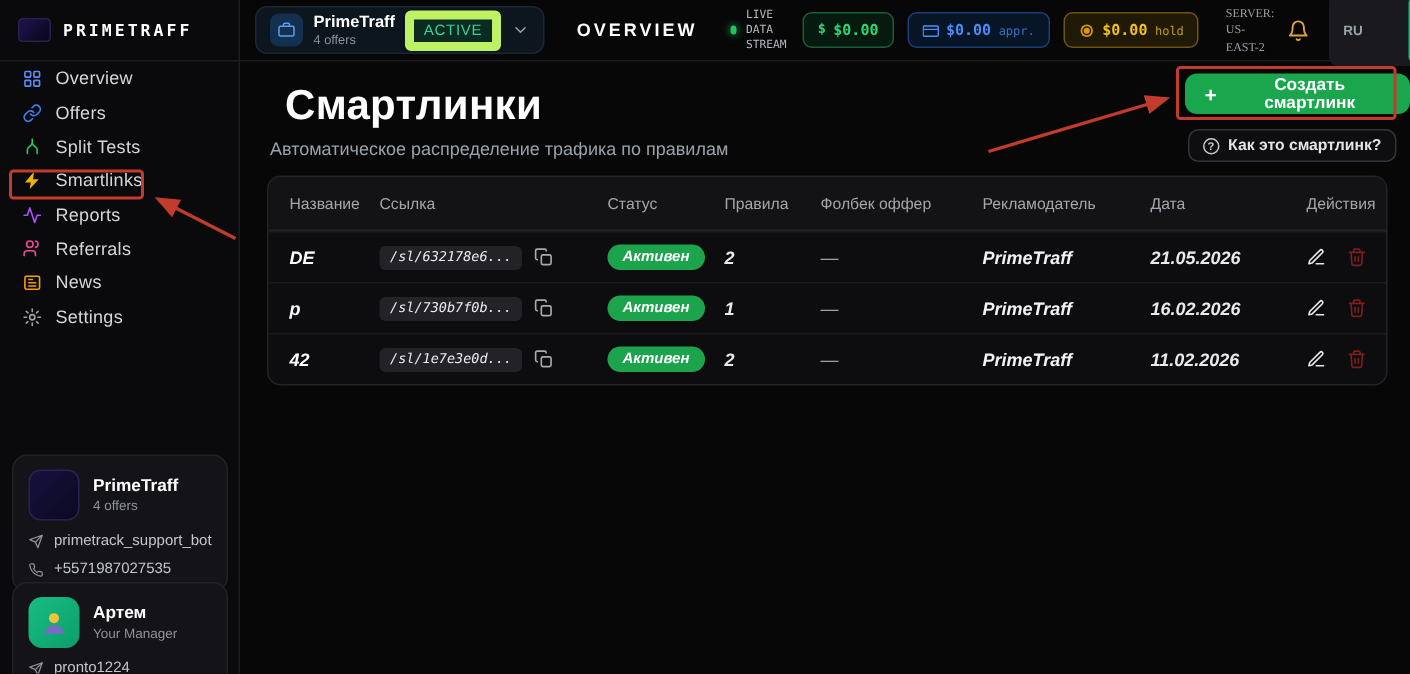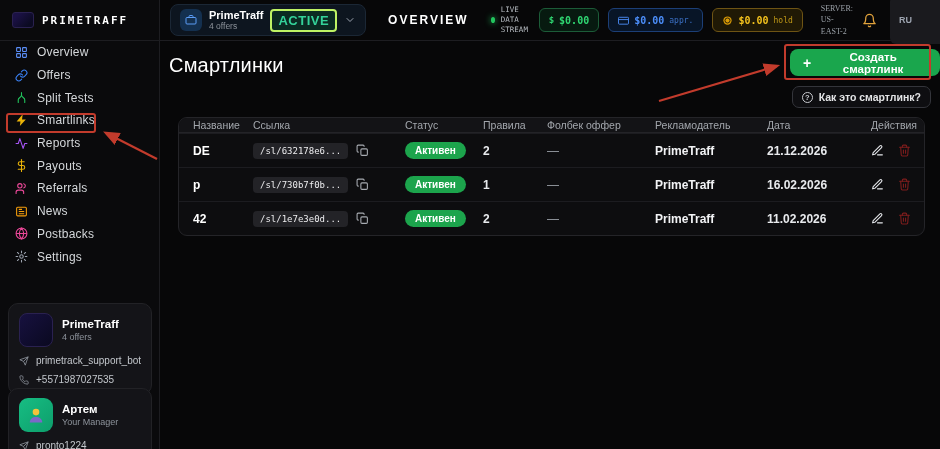--- a/index.html
+++ b/index.html
@@ -41,22 +41,22 @@
   
   .topbar{ position:absolute; left:160px; right:0; top:0; height:41px;
     border-bottom:1px solid #1d1d21; display:flex; align-items:center;
     padding:0 10px; gap:9px; background:#070708; }
   .account-box{ height:32px; background:#0d151f; border:1px solid #1b2735; border-radius:8px;
     display:flex; align-items:center; gap:7px; padding:0 9px; cursor:pointer; }
   .acc-ic{ width:22px; height:22px; border-radius:6px; background:#14304f;
     color:#5b9cf6; display:flex; align-items:center; justify-content:center; }
   .acc-name{ font-size:11px; font-weight:bold; color:#fff; line-height:1.1; }
   .acc-sub{ font-size:8.5px; color:#8d939b; }
-  .active-pill{ font-size:13px; font-weight:bold; letter-spacing:.5px; color:#34d399;
-    background:#0b2b22; border:2px solid #bef264; border-radius:4px; padding:2px 6px; }
+  .active-pill{ font-size:10px; font-weight:normal; letter-spacing:.5px; color:#34d399;
+    background:#0b2b22; border:6px solid #bef264; border-radius:4px; padding:2px 6px; }
   .vsep{ width:1px; height:16px; background:#26262a; }
   .ov-title{ font-size:12px; font-weight:bold; letter-spacing:2px; color:#fff; padding:0 4px; }
   .live{ display:flex; align-items:center; gap:6px; }
   .live-dot{ width:6px; height:6px; border-radius:50%; background:#22c55e; box-shadow:0 0 6px #22c55e; }
   .live-txt{ font-family:"DejaVu Sans Mono", monospace; font-size:7.5px; line-height:1.35; color:#b5bac0; }
   .bal{ height:24px; border-radius:6px; display:flex; align-items:center; gap:5px;
     padding:0 9px; font-family:"DejaVu Sans Mono", monospace; font-size:10px; font-weight:bold; cursor:pointer; }
   .bal-green{ background:#071a10; border:1px solid #1c5c38; color:#2fd571; }
   .bal-blue{ background:#081527; border:1px solid #1c3f77; color:#4b8df8; }
   .bal-gold{ background:#201905; border:1px solid #6e5414; color:#f2c11d; }
@@ -65,45 +65,45 @@
   .top-right{ margin-left:auto; display:flex; align-items:center; gap:13px; }
   .bell{ color:#e2a33c; cursor:pointer; }
   .lang-switch{ display:flex; align-items:center; background:#1a1a1e; border-radius:6px; padding:2px; }
   .lang-ru{ font-size:9px; font-weight:bold; color:#9ca3af; padding:3px 7px; cursor:pointer; }
   .lang-en{ font-size:9px; font-weight:bold; color:#fff; background:#10b981;
     border-radius:4px; padding:17px 7px; cursor:pointer;margin-left:24px; }
   .moon{ color:#4c8df6; cursor:pointer; }
 
   
   .main{ position:absolute; left:160px; top:41px; right:0; bottom:0; }
-  .page-title{ margin:13px 0 0 9px; font-size:20px; font-weight:normal; color:#fff; letter-spacing:.2px; }
+  .page-title{ margin:13px 0 0 30px; font-size:28px; font-weight:bold; color:#fff; letter-spacing:.2px; }
   .page-sub{ margin:6px 0 0 20px; font-size:12px; color:#9aa2ab; }
 
   .create-btn{ position:absolute; left:790px; top:49px; height:27px; border:none; cursor:pointer;
     background:#1aa64d; color:#fff; font-family:"Liberation Sans",sans-serif; font-weight:bold;
     font-size:11.5px; border-radius:8px; display:flex; align-items:center; gap:8px; padding:0 13px; }
   .create-btn .plus{ font-size:14px; font-weight:bold; line-height:1; }
   .help-btn{ position:absolute; right:9px; top:86px; height:22px; cursor:pointer;
     background:#0e0e11; border:1px solid #34353b; color:#e3e4e6; border-radius:7px;
     font-family:"Liberation Sans",sans-serif; font-size:10.5px; font-weight:bold;
     display:flex; align-items:center; gap:6px; padding:0 9px; }
   .q-circle{ width:11px; height:11px; border:1.2px solid #c9cbd0; border-radius:50%;
     display:flex; align-items:center; justify-content:center; font-size:7.5px; font-weight:bold; color:#c9cbd0; }
 
   
   .table-card{ position:absolute; left:18px; top:76px; width:747px; background:#0d0d0f;
     border:1px solid #242428; border-radius:9px; overflow:hidden; }
   .tgrid{ display:grid; grid-template-columns:68px 152px 78px 64px 108px 112px 104px 1fr; align-items:center; }
-  .thead{ height:15px; background:#131316; border-bottom:1px solid #232327;
+  .thead{ height:36px; background:#131316; border-bottom:1px solid #232327;
     color:#a3a7ad; font-size:10.5px; }
   .thead > div{ padding-left:6px; }
   .thead > div:first-child{ padding-left:14px; }
   .trow{ height:34px; font-size:12px; border-top:1px solid #1c1c20; }
   .trow:first-of-type{ border-top:none; }
-  .trow > div{ padding-left:6px; display:flex; align-items:center; }
+  .trow > div{ padding-left:6px; display:flex; align-items:center;font-style:italic; }
   .trow > div:first-child{ padding-left:14px; }
   .cell-name{ font-weight:bold; color:#fff; }
   .link-pill{ font-family:"DejaVu Sans Mono", monospace; font-size:9px; color:#ececee;
     background:#232327; border-radius:4px; padding:3px 7px; white-space:nowrap; cursor:pointer; }
   .copy-btn{ margin-left:8px; color:#a7abb1; cursor:pointer; }
   .status-pill{ background:#1ca44c; color:#fff; font-size:10px; font-weight:bold;
     border-radius:999px; padding:3px 10px; }
   .cell-rules{ color:#e8eaed; font-weight:bold; }
   .cell-dash{ color:#9aa0a7; }
   .cell-adv{ font-weight:bold; color:#f2f3f5; }
@@ -169,56 +169,37 @@
     </div>
     <div class="s-item">
       <span class="icon" style="color: rgb(168, 85, 247);">
         <svg width="13" height="13" viewBox="0 0 24 24" fill="none" stroke="currentColor" stroke-width="2" stroke-linecap="round" stroke-linejoin="round">
             <path d="M22 12h-4l-3 9L9 3l-3 9H2"></path>
           </svg>
       </span>
         <span class="lbl">Reports</span>
     </div>
     <div class="s-item">
-      <span class="icon" style="color: rgb(234, 179, 8);">
-        <svg width="13" height="13" viewBox="0 0 24 24" fill="none" stroke="currentColor" stroke-width="2" stroke-linecap="round">
-            <path d="M12 1v22"></path>
-            <path d="M17 5H9.5a3.5 3.5 0 0 0 0 7h5a3.5 3.5 0 0 1 0 7H6"></path>
-          </svg>
-      </span>
-        <span class="lbl">Payouts</span>
-    </div>
-    <div class="s-item">
       <span class="icon" style="color: rgb(236, 72, 153);">
         <svg width="13" height="13" viewBox="0 0 24 24" fill="none" stroke="currentColor" stroke-width="2" stroke-linecap="round">
             <circle cx="9" cy="7" r="4"></circle>
             <path d="M2 21v-2a4 4 0 0 1 4-4h6a4 4 0 0 1 4 4v2"></path>
             <path d="M16 3.1a4 4 0 0 1 0 7.8"></path>
           </svg>
       </span>
         <span class="lbl">Referrals</span>
     </div>
     <div class="s-item">
       <span class="icon" style="color: rgb(245, 158, 11);">
         <svg width="13" height="13" viewBox="0 0 24 24" fill="none" stroke="currentColor" stroke-width="2" stroke-linejoin="round">
             <rect x="3" y="4" width="18" height="16" rx="2"></rect>
             <path d="M7 8h6M7 12h10M7 16h10"></path>
           </svg>
       </span>
         <span class="lbl">News</span>
-    </div>
-    <div class="s-item">
-      <span class="icon" style="color: rgb(236, 72, 153);">
-        <svg width="13" height="13" viewBox="0 0 24 24" fill="none" stroke="currentColor" stroke-width="2">
-            <circle cx="12" cy="12" r="10"></circle>
-            <path d="M2 12h20"></path>
-            <path d="M12 2a15.3 15.3 0 0 1 4 10 15.3 15.3 0 0 1-4 10 15.3 15.3 0 0 1-4-10 15.3 15.3 0 0 1 4-10z"></path>
-          </svg>
-      </span>
-        <span class="lbl">Postbacks</span>
     </div>
     <div class="s-item">
       <span class="icon" style="color: rgb(156, 163, 175);">
         <svg width="13" height="13" viewBox="0 0 24 24" fill="none" stroke="currentColor" stroke-width="2" stroke-linecap="round">
             <circle cx="12" cy="12" r="3.2"></circle>
             <path d="M12 2v3M12 19v3M2 12h3M19 12h3M4.6 4.6l2.1 2.1M17.3 17.3l2.1 2.1M19.4 4.6l-2.1 2.1M6.7 17.3l-2.1 2.1"></path>
           </svg>
       </span>
         <span class="lbl">Settings</span>
     </div>
@@ -355,20 +336,21 @@
       <svg width="15" height="15" viewBox="0 0 24 24" fill="none" stroke="currentColor" stroke-width="2" stroke-linejoin="round">
           <path d="M21 12.79A9 9 0 1 1 11.21 3 7 7 0 0 0 21 12.79z"></path>
         </svg>
     </span>
 
   </div>
 </div>
 
 <div class="main">
   <div class="page-title">Смартлинки</div>
+  <div class="page-sub">Автоматическое распределение трафика по правилам</div>
 
   <div class="table-card">
     <div class="tgrid thead">
       <div>Название</div>
       <div>Ссылка</div>
       <div>Статус</div>
       <div>Правила</div>
       <div>Фолбек оффер</div>
       <div>Рекламодатель</div>
       <div>Дата</div>
@@ -385,21 +367,21 @@
               <path d="M5 15H4a2 2 0 0 1-2-2V4a2 2 0 0 1 2-2h9a2 2 0 0 1 2 2v1"></path>
             </svg>
           </span>
         </div>
       <div>
           <span class="status-pill">Активен</span>
         </div>
       <div class="cell-rules">2</div>
       <div class="cell-dash">—</div>
       <div class="cell-adv">PrimeTraff</div>
-      <div class="cell-date">21.12.2026</div>
+      <div class="cell-date">21.05.2026</div>
       <div class="cell-actions">
         <span class="act-edit">
             <svg width="13" height="13" viewBox="0 0 24 24" fill="none" stroke="currentColor" stroke-width="2" stroke-linecap="round" stroke-linejoin="round">
               <path d="M12 20h9"></path>
               <path d="M16.5 3.5a2.1 2.1 0 0 1 3 3L7 19l-4 1 1-4Z"></path>
             </svg>
           </span>
         <span class="act-del">
             <svg width="13" height="13" viewBox="0 0 24 24" fill="none" stroke="currentColor" stroke-width="2" stroke-linecap="round">
               <path d="M3 6h18"></path>

